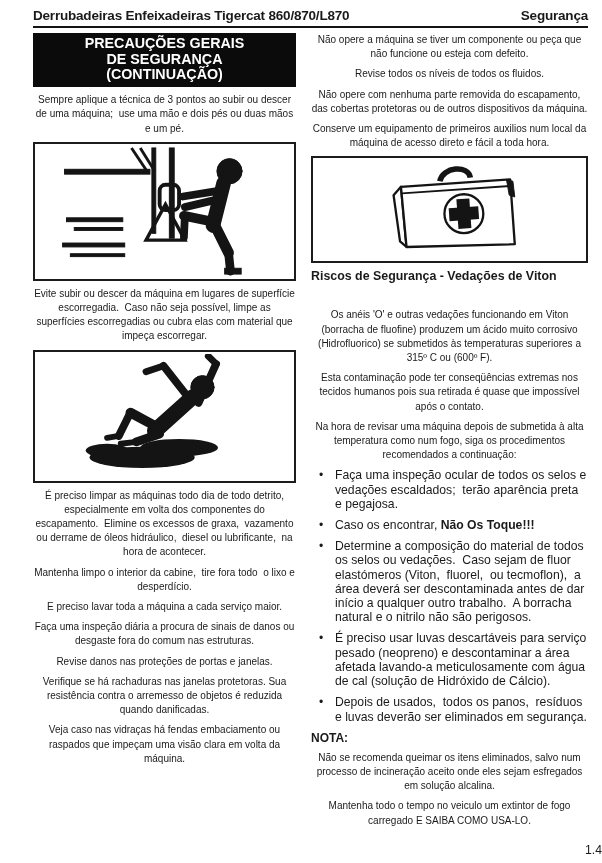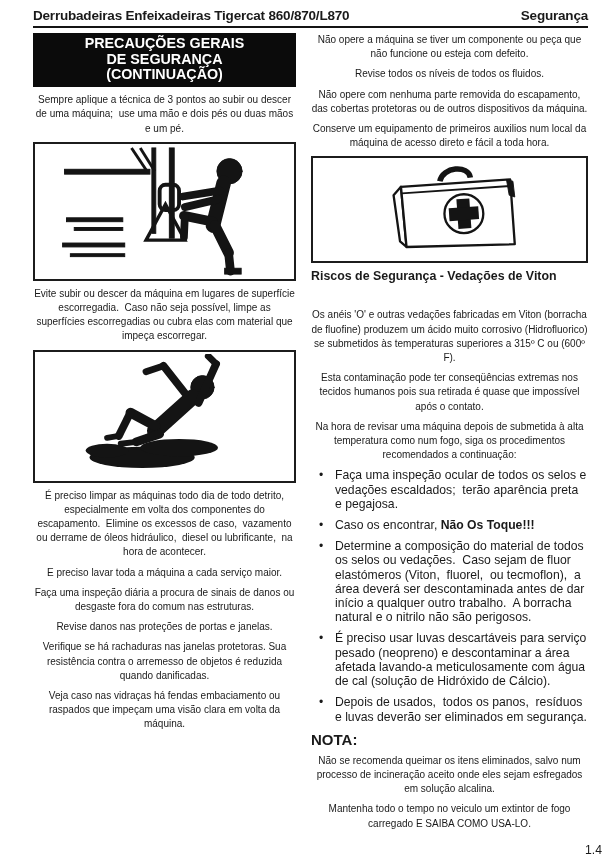--- a/index.html
+++ b/index.html
@@ -17,21 +17,21 @@
             font-size:14.3px;line-height:1.1;padding:3px 16px 4px;margin:0 0 6px 0;}
   p.body{font-size:10px;line-height:14.2px;margin:0 0 6px 0;white-space:pre-wrap;text-align:center;}
   .figbox{border:2px solid #1c1c1c;background:#fff;display:flex;align-items:center;
           justify-content:center;margin:0 0 6px 0;overflow:hidden;}
   .fig1{height:135px;} .fig2{height:129px;} .fig3{height:103px;}
   h3.sub{font-size:12.4px;font-weight:bold;margin:2px 0 25px 0;}
   ul.blt{list-style:none;margin:0;padding:0;}
   ul.blt li{display:flex;font-size:12.2px;line-height:14.2px;margin:0 0 7px 0;}
   ul.blt .mk{flex:0 0 24px;padding-left:8px;box-sizing:border-box;}
   ul.blt .tx{flex:1;white-space:pre-wrap;}
-  .nota{font-size:15px;font-weight:bold;margin:2px 0 6px 0;}
+  .nota{font-size:12px;font-weight:bold;margin:2px 0 6px 0;}
   .boldinline{font-weight:bold;}
   .footer{position:absolute;left:0;right:0;bottom:6px;text-align:right;
           font-size:12.2px;}
   svg{display:block;}
 </style>
 </head>
 <body>
 
 <div class="page">
 
@@ -102,21 +102,22 @@
               <path d="M122 74 L96 60" stroke-width="10"></path>
               <path d="M96 60 L84 84" stroke-width="8"></path>
               <path d="M84 84 L72 86" stroke-width="6"></path>
               <path d="M126 82 L102 90" stroke-width="9"></path>
               <path d="M102 90 L86 92" stroke-width="6"></path>
             </g>
           </svg>
         </span>
       </div>
 
-      <p class="body">É preciso limpar as máquinas todo dia de todo detrito,  especialmente em volta dos componentes do escapamento.  Elimine os excessos de caso,  vazamento ou derrame de óleos hidráulico,  diesel ou lubrificante,  na hora de acontecer.</p>
+      <p class="body">É preciso limpar as máquinas todo dia de todo detrito,  especialmente em volta dos componentes do escapamento.  Elimine os excessos de graxa,  vazamento ou derrame de óleos hidráulico,  diesel ou lubrificante,  na hora de acontecer.</p>
+      <p class="body">Mantenha limpo o interior da cabine,  tire fora todo  o lixo e desperdício.</p>
       <p class="body">E preciso lavar toda a máquina a cada serviço maior.</p>
       <p class="body">Faça uma inspeção diária a procura de sinais de danos ou desgaste fora do comum nas estruturas.</p>
       <p class="body">Revise danos nas proteções de portas e janelas.</p>
       <p class="body">Verifique se há rachaduras nas janelas protetoras. Sua resistência contra o arremesso de objetos é reduzida quando danificadas.</p>
       <p class="body">Veja caso nas vidraças há fendas embaciamento ou raspados que impeçam uma visão clara em volta da máquina.</p>
     </div>
 
     <div class="colR">
       <p class="body">Não opere a máquina se tiver um componente ou peça que não funcione ou esteja com defeito.</p>
       <p class="body">Revise todos os níveis de todos os fluidos.</p>
@@ -137,21 +138,21 @@
             <g fill="#141414" transform="rotate(-4 146 58)">
               <rect x="139" y="42" width="14" height="32"></rect>
               <rect x="130" y="51" width="32" height="14"></rect>
             </g>
           </svg>
         </span>
       </div>
 
       <h3 class="sub">Riscos de Segurança - Vedações de Viton</h3>
 
-      <p class="body">Os anéis 'O' e outras vedações fabricadas em Viton (borracha de fluofine) produzem um ácido muito corrosivo (Hidrofluorico) se submetidos às temperaturas superiores a 315º C ou (600º F).</p>
+      <p class="body">Os anéis 'O' e outras vedações funcionando em Viton (borracha de fluofine) produzem um ácido muito corrosivo (Hidrofluorico) se submetidos às temperaturas superiores a 315º C ou (600º F).</p>
       <p class="body">Esta contaminação pode ter conseqüências extremas nos tecidos humanos pois sua retirada é quase que impossível após o contato.</p>
       <p class="body">Na hora de revisar uma máquina depois de submetida à alta temperatura como num fogo, siga os procedimentos recomendados a continuação:</p>
 
       <ul class="blt">
         <li>
           <span class="mk">•</span>
           <span class="tx">Faça uma inspeção ocular de todos os selos e vedações escaldados;  terão aparência preta e pegajosa.</span>
         </li>
         <li>
           <span class="mk">•</span>

